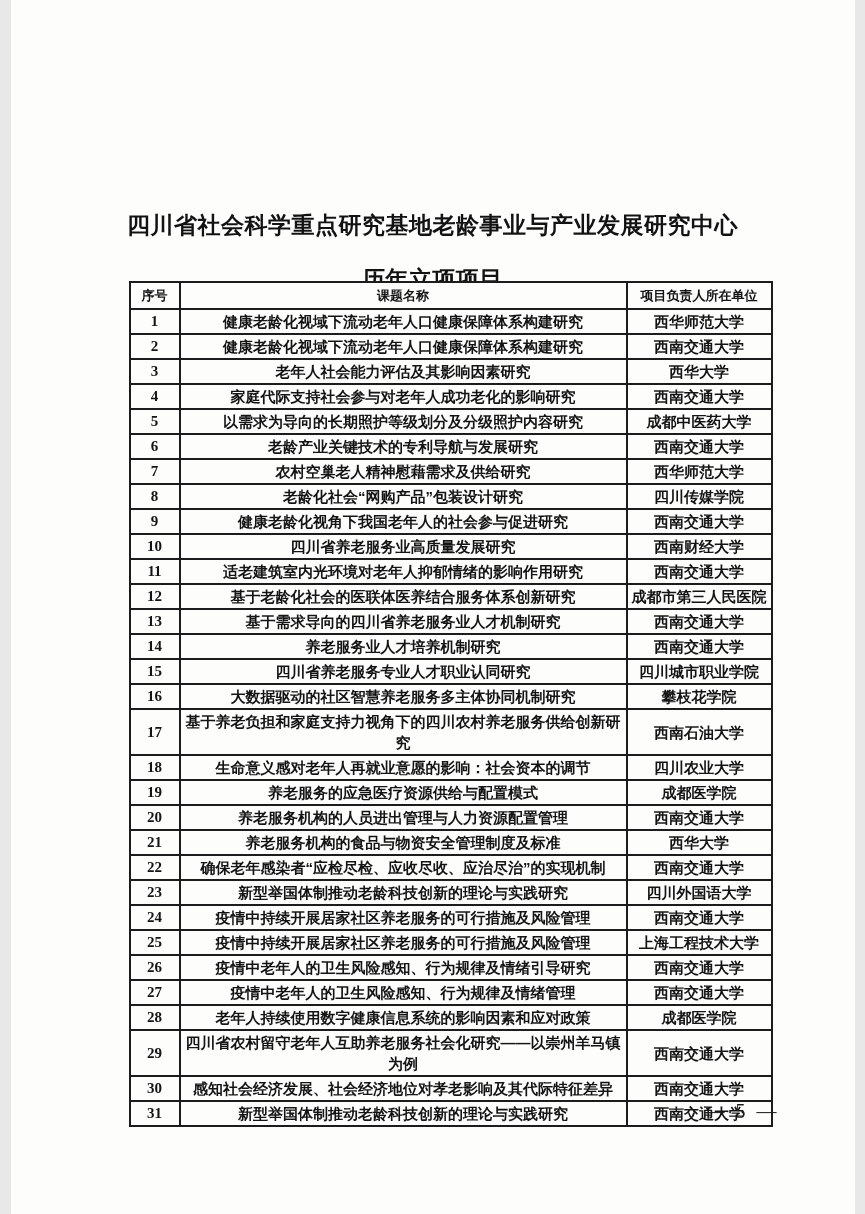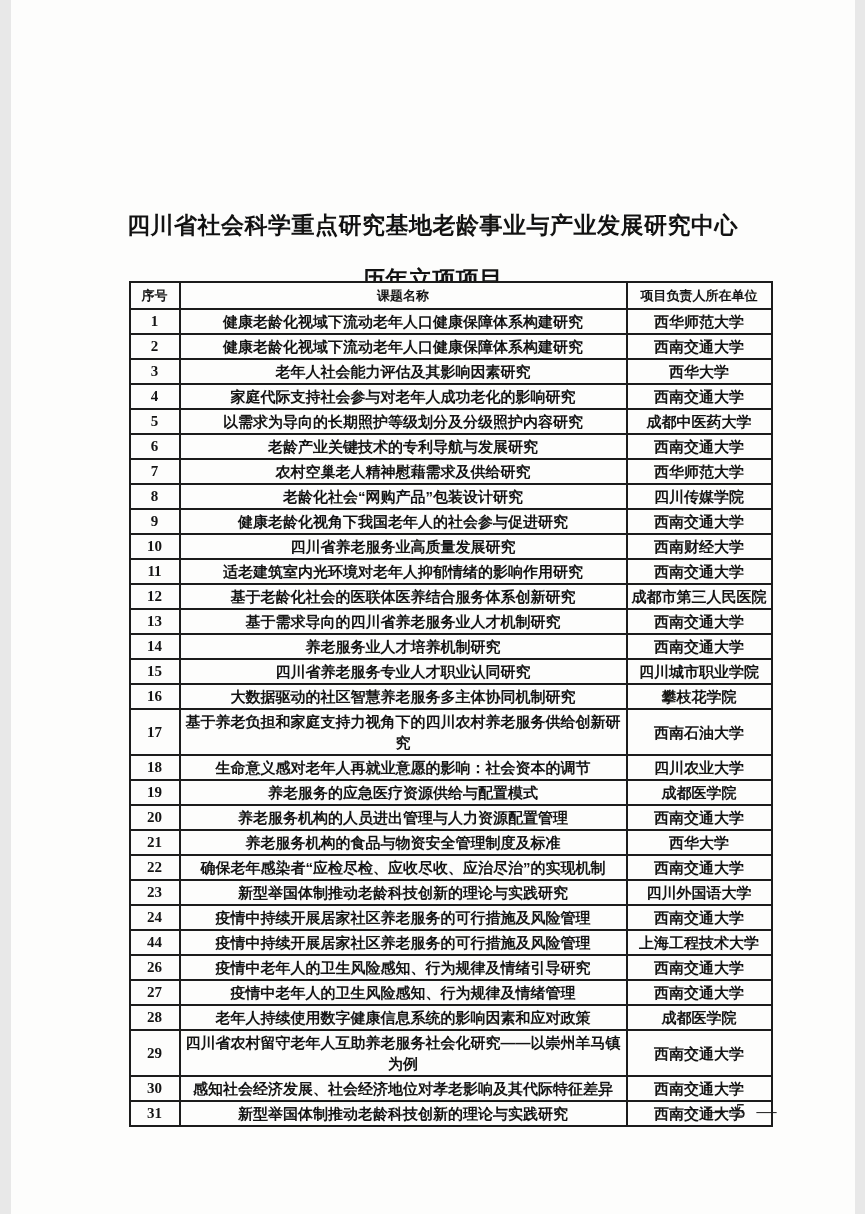--- a/index.html
+++ b/index.html
@@ -216,21 +216,21 @@
           <td class="cell-no">23</td>
           <td class="cell-title">新型举国体制推动老龄科技创新的理论与实践研究</td>
           <td class="cell-unit">四川外国语大学</td>
         </tr>
         <tr>
           <td class="cell-no">24</td>
           <td class="cell-title">疫情中持续开展居家社区养老服务的可行措施及风险管理</td>
           <td class="cell-unit">西南交通大学</td>
         </tr>
         <tr>
-          <td class="cell-no">44</td>
+          <td class="cell-no">25</td>
           <td class="cell-title">疫情中持续开展居家社区养老服务的可行措施及风险管理</td>
           <td class="cell-unit">上海工程技术大学</td>
         </tr>
         <tr>
           <td class="cell-no">26</td>
           <td class="cell-title">疫情中老年人的卫生风险感知、行为规律及情绪引导研究</td>
           <td class="cell-unit">西南交通大学</td>
         </tr>
         <tr>
           <td class="cell-no">27</td>

